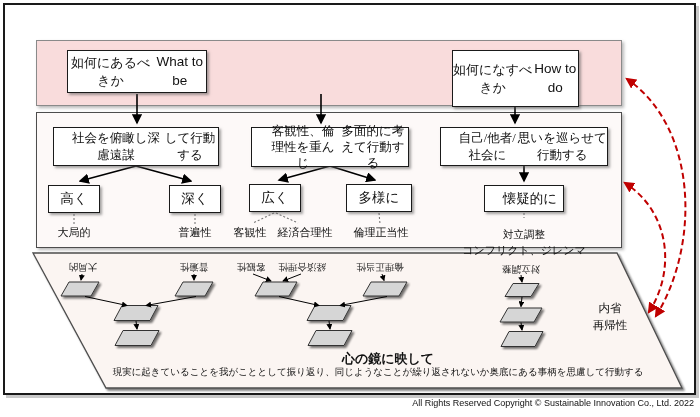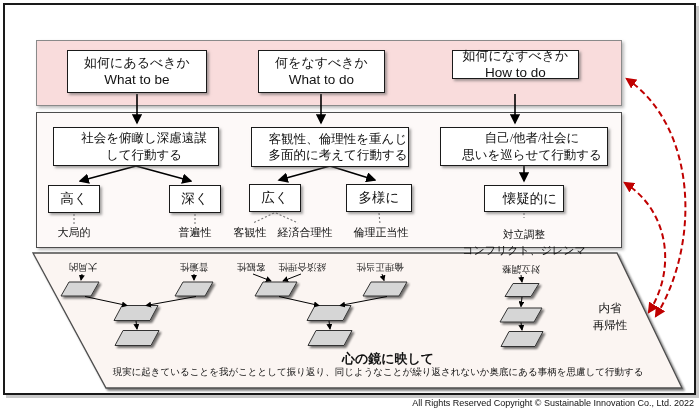--- a/index.html
+++ b/index.html
@@ -7,21 +7,21 @@
          font-family:"Liberation Sans","DejaVu Sans",sans-serif;color:#111;}
   .abs{position:absolute;}
   #frame{left:3px;top:3px;width:689px;height:388px;border:2px solid #1a1a1a;background:#fff;
          box-shadow:3px 3px 0 #c9c9c9;}
   #title{left:0;top:8px;width:700px;text-align:center;font-size:14.5px;letter-spacing:0.5px;}
   #banner{left:36px;top:40px;width:584px;height:64px;background:#F9DCDC;
           border:1.5px solid #8a8a8a;box-shadow:2px 2px 3px rgba(100,100,100,.45);}
   #panel{left:36px;top:112px;width:584px;height:134px;background:#FDF9F8;
          border:1.5px solid #4d4d4d;box-shadow:2px 2px 3px rgba(100,100,100,.45);}
   .wbox{background:#fff;border:1.6px solid #1a1a1a;box-shadow:2px 2px 2.5px rgba(90,90,90,.55);
-        display:flex;flex-direction:column;align-items:center;justify-content:center;
+        display:flex;flex-direction:row;align-items:center;justify-content:center;
         text-align:center;box-sizing:border-box;}
   .bannerbox{font-size:13px;line-height:1.35;}
   .bannerbox .en{font-size:13.5px;}
   .midbox{font-size:12.5px;line-height:1.3;padding-left:16px;}
   .kwbox{font-size:13.5px;}
   .sublabel{font-size:11px;white-space:nowrap;transform:translateX(-50%);}
   .tinylabel{font-size:11px;white-space:nowrap;transform:translateX(-50%);margin-top:24px;}
   .mirror{font-size:9.5px;white-space:nowrap;color:#222;
           transform:translateX(-50%) rotate(180deg);}
   #naisei{font-size:11.5px;line-height:1.45;text-align:center;white-space:nowrap;}
@@ -124,25 +124,21 @@
     <g fill="none" stroke="#C00000" stroke-width="2" stroke-dasharray="6,3.5">
       <path d="M 656,316 C 700,245 698,128 627,79" marker-start="url(#ar)" marker-end="url(#ar)"></path>
       <path d="M 649,312 C 676,270 670,212 625,183" marker-start="url(#ar)" marker-end="url(#ar)"></path>
     </g>
   </svg>
 
   <div class="abs wbox bannerbox" style="left:67px;top:50px;width:140px;height:43px;">
     <div>如何にあるべきか</div>
     <div class="en">What to be</div>
   </div>
-  <div class="abs wbox bannerbox" style="left:258px;top:50px;width:127px;height:43px;">
-    <div>何をなすべきか</div>
-    <div class="en">What to do</div>
-  </div>
-  <div class="abs wbox bannerbox" style="left:452px;top:50px;width:127px;height:29px;">
+  <div class="abs wbox bannerbox" style="left:452px;top:50px;width:127px;height:57px;">
     <div>如何になすべきか</div>
     <div class="en">How to do</div>
   </div>
 
   <div class="abs wbox midbox" style="left:53px;top:127px;width:166px;height:39px;">
     <div>社会を俯瞰し深慮遠謀</div>
     <div>して行動する</div>
   </div>
   <div class="abs wbox midbox" style="left:251px;top:127px;width:158px;height:40px;">
     <div>客観性、倫理性を重んじ</div>

